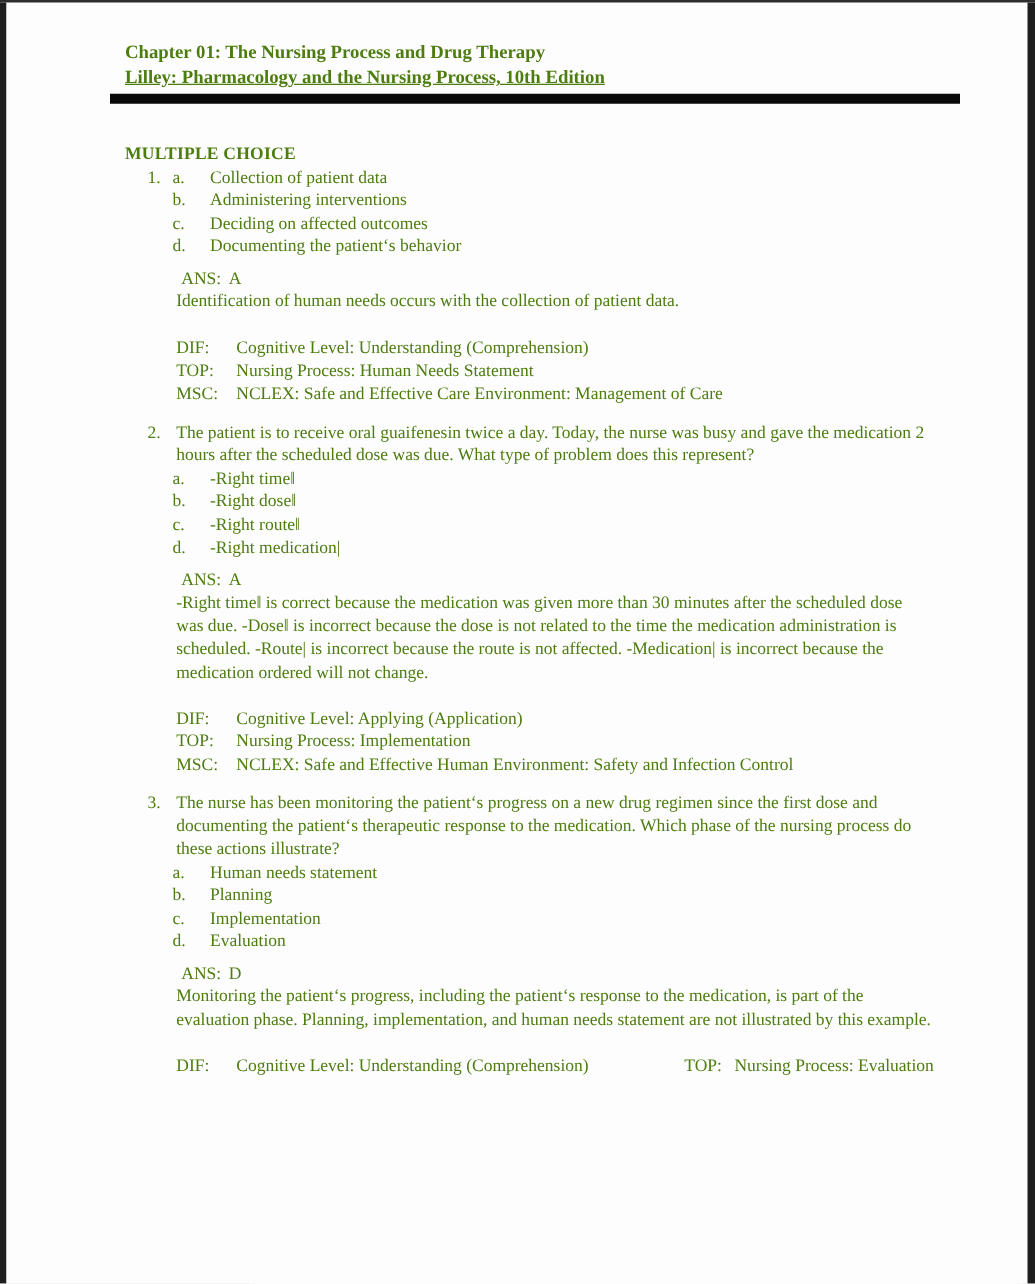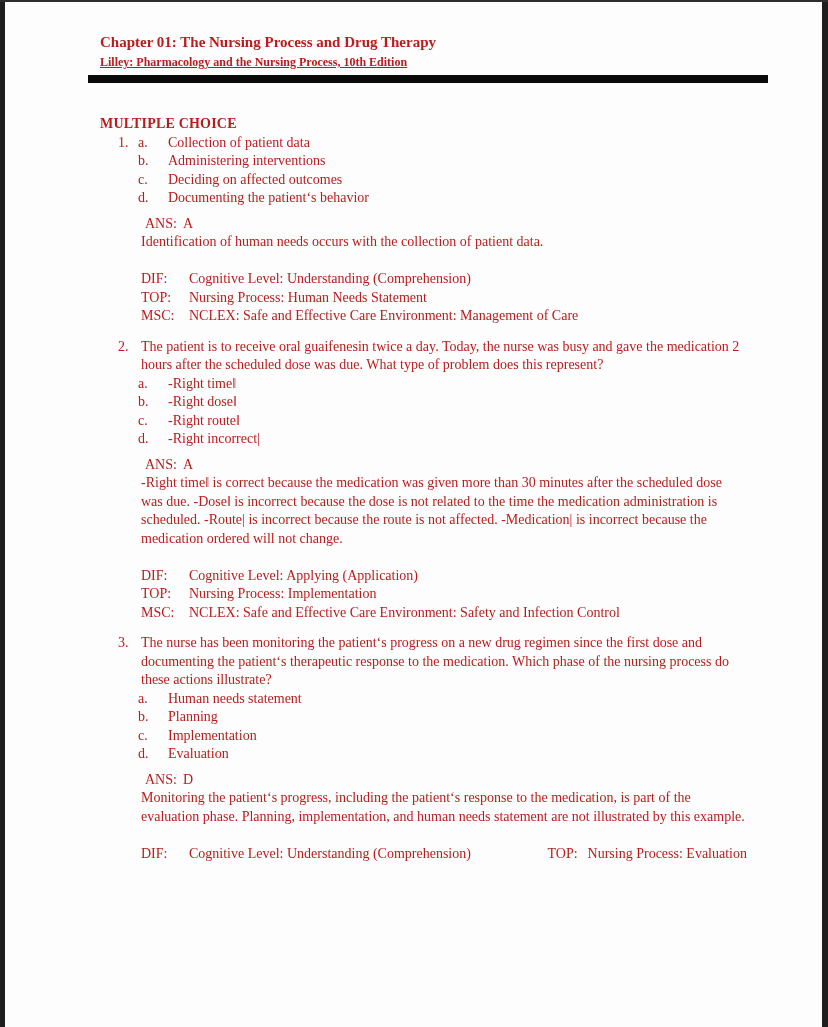--- a/index.html
+++ b/index.html
@@ -6,21 +6,21 @@
     margin: 0;
     padding: 0;
     background: #e8e8e8;
     font-family: "Liberation Serif", "DejaVu Serif", serif;
   }
   .page {
     position: relative;
     width: 828px;
     height: 1027px;
     background: #fdfdfd;
-    color: #b91c1c;
+    color: #4d7c0f;
     overflow: hidden;
   }
   .edge-top {
     position: absolute;
     left: 0; top: 0;
     width: 100%; height: 2px;
     background: #2e2e2e;
   }
   .edge-left {
     position: absolute;
@@ -43,21 +43,21 @@
     line-height: 18.5px;
   }
   .header { margin-top: 32px; }
   .h1 {
     font-weight: bold;
     font-size: 15px;
     line-height: 20px;
   }
   .h2 {
     font-weight: bold;
-    font-size: 12px;
+    font-size: 15px;
     line-height: 20px;
     text-decoration: underline;
   }
   .bar {
     margin-left: -12px;
     margin-top: 3px;
     width: 680px;
     height: 8px;
     background: #0a0a0a;
   }
@@ -168,39 +168,39 @@
           <div class="opt">
             <span class="olet">b.</span>
             <span class="otext">-Right dose‖</span>
           </div>
           <div class="opt">
             <span class="olet">c.</span>
             <span class="otext">-Right route‖</span>
           </div>
           <div class="opt">
             <span class="olet">d.</span>
-            <span class="otext">-Right incorrect|</span>
+            <span class="otext">-Right medication|</span>
           </div>
         </div>
         <div class="ans">
           <span class="anslabel">ANS:</span><span class="ansval">A</span>
         </div>
         <div class="rationale">-Right time‖ is correct because the medication was given more than 30 minutes after the scheduled dose was due. -Dose‖ is incorrect because the dose is not related to the time the medication administration is scheduled. -Route| is incorrect because the route is not affected. -Medication| is incorrect because the medication ordered will not change.</div>
         <div class="meta">
           <div class="mrow">
             <span class="mlabel">DIF:</span>
             <span class="mvalue">Cognitive Level: Applying (Application)</span>
           </div>
           <div class="mrow">
             <span class="mlabel">TOP:</span>
             <span class="mvalue">Nursing Process: Implementation</span>
           </div>
           <div class="mrow">
             <span class="mlabel">MSC:</span>
-            <span class="mvalue">NCLEX: Safe and Effective Care Environment: Safety and Infection Control</span>
+            <span class="mvalue">NCLEX: Safe and Effective Human Environment: Safety and Infection Control</span>
           </div>
         </div>
       </div>
     </div>
 
     <div class="question">
       <div class="qnum">3.</div>
       <div class="qbody">
         <div class="qtext">The nurse has been monitoring the patient‘s progress on a new drug regimen since the first dose and documenting the patient‘s therapeutic response to the medication. Which phase of the nursing process do these actions illustrate?</div>
         <div class="opts">

